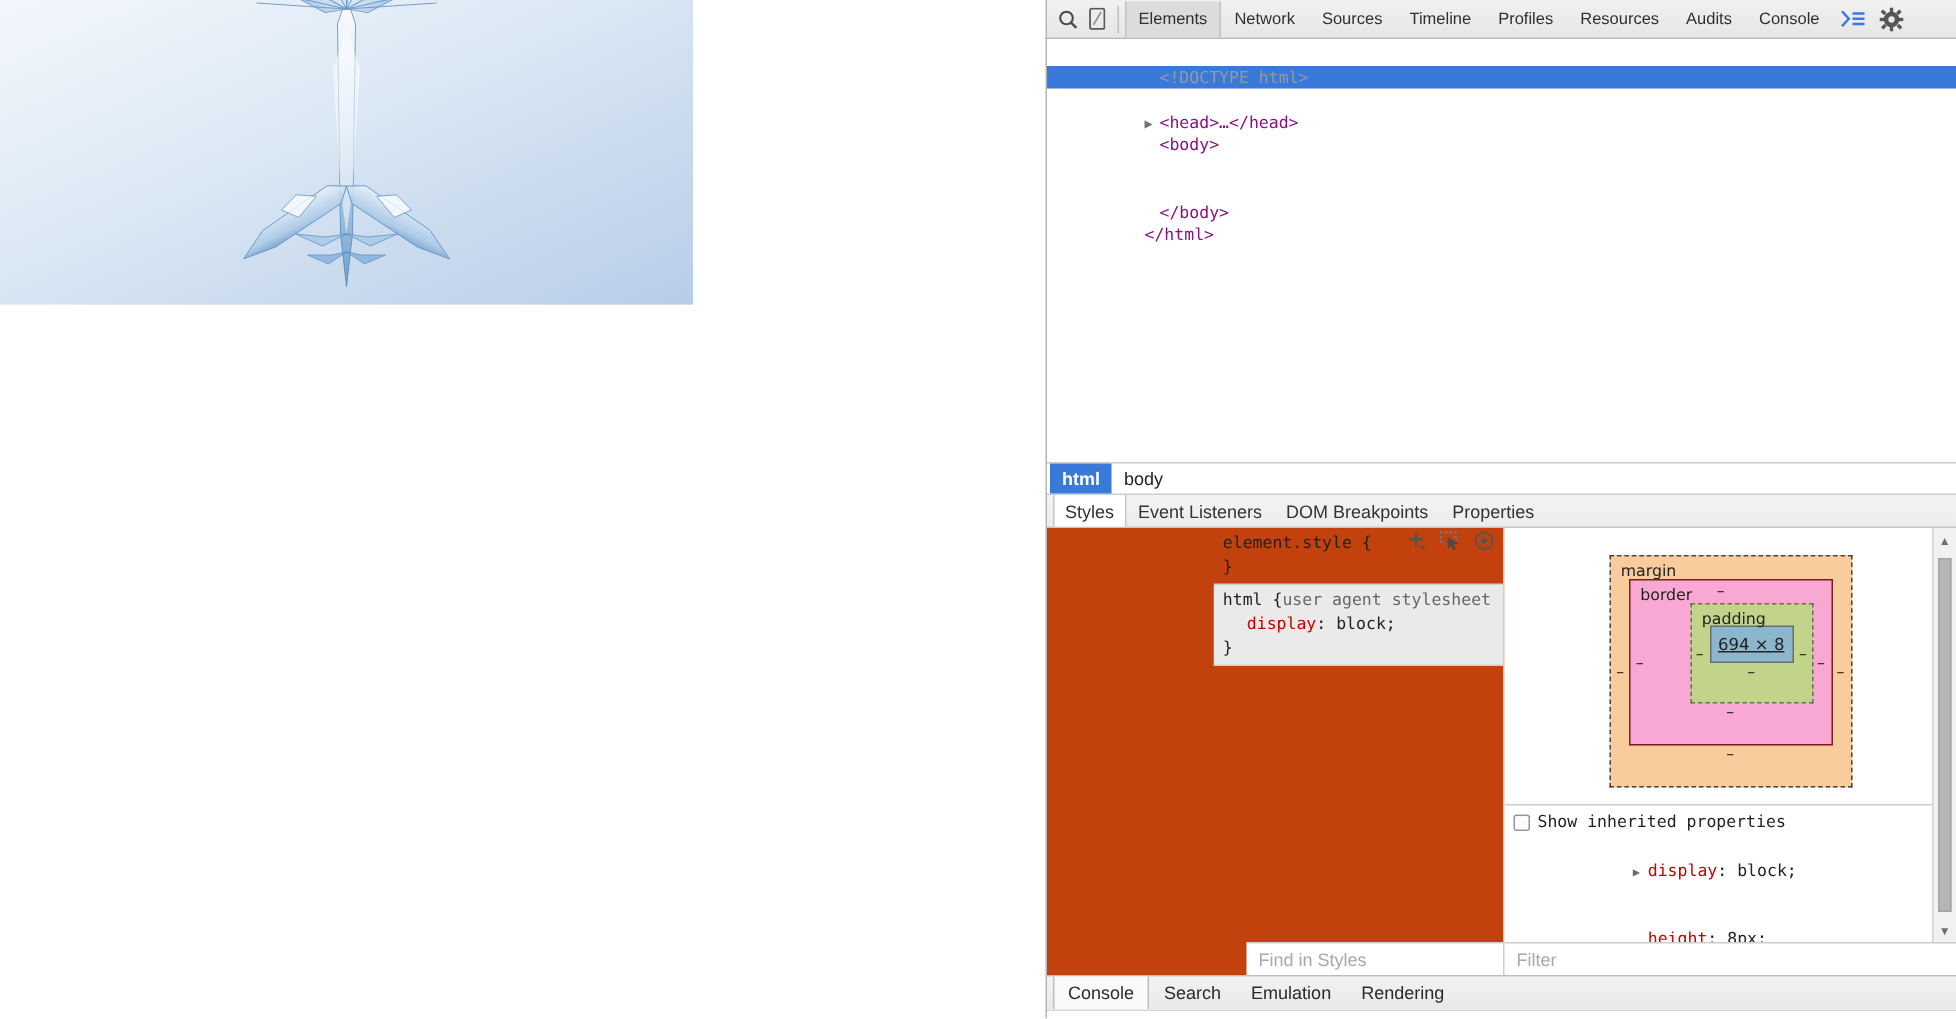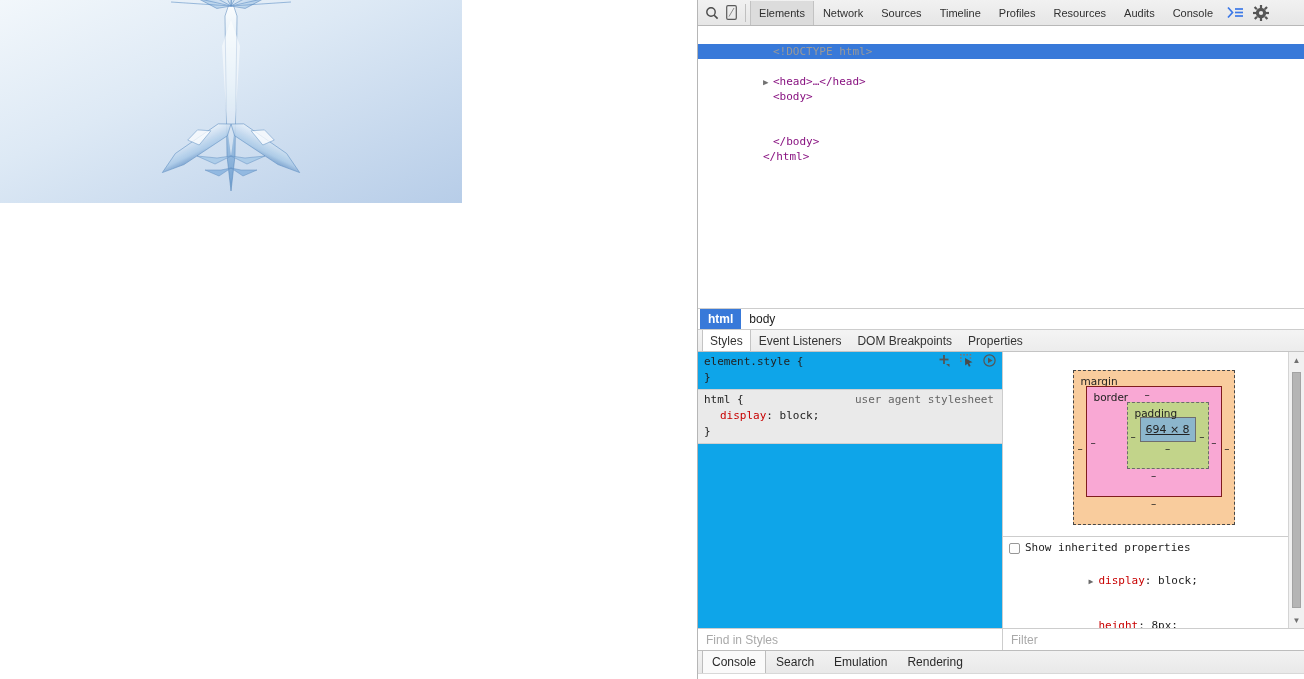--- a/index.html
+++ b/index.html
@@ -115,24 +115,25 @@
   }
   .side-tab.selected {
     background: #fff;
     border-left: 1px solid #c4c4c4; border-right: 1px solid #c4c4c4;
   }
 
   
   #split { flex: 1; display: flex; min-height: 0; }
   #styles-pane {
     width: 305px; min-width: 305px;
-    background: #0ea5e9;
+    background: #c2410c;
     border-right: 1px solid #cdcdcd;
     display: flex; flex-direction: column;
     overflow: hidden;
+    align-items: flex-end;
   }
   #computed-pane {
     flex: 1; background: #fff;
     display: flex; flex-direction: column;
     overflow: hidden; position: relative;
   }
 
   
   #rules { flex: 1; overflow: hidden; font-family: "DejaVu Sans Mono", monospace; font-size: 11px; }
   .rule {

